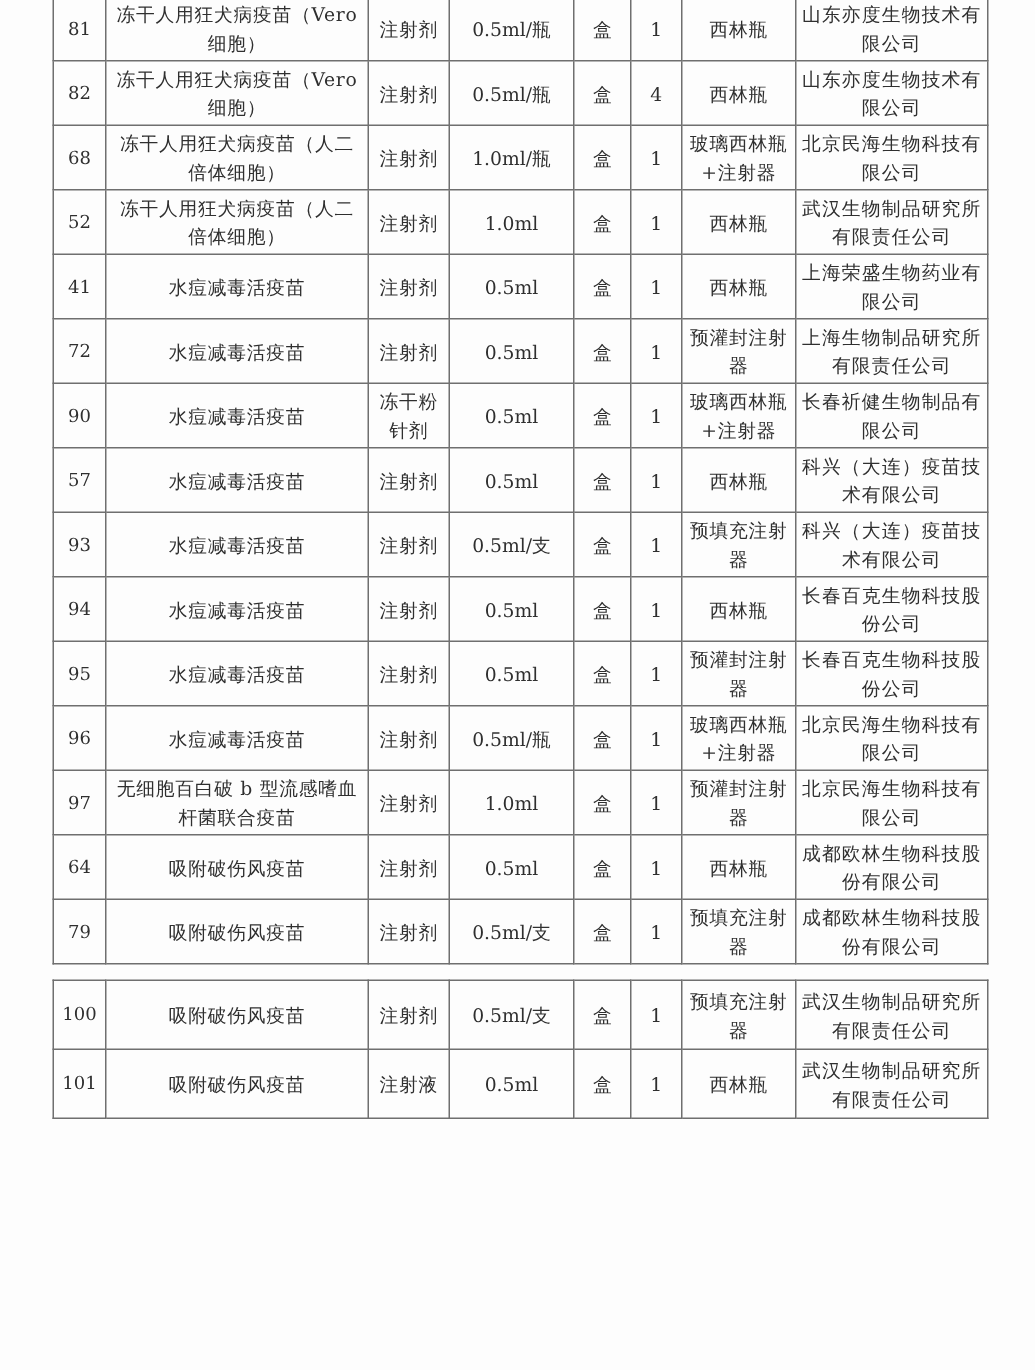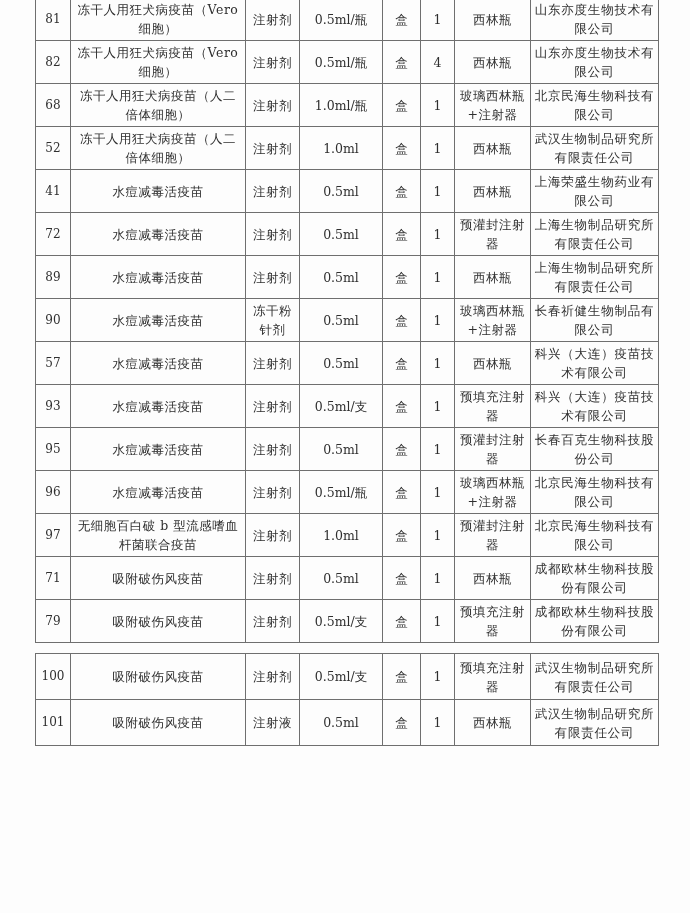--- a/index.html
+++ b/index.html
@@ -116,30 +116,20 @@
             <td class="col-num">72</td>
             <td class="col-name">水痘减毒活疫苗</td>
             <td class="col-form">注射剂</td>
             <td class="col-spec">0.5ml</td>
             <td class="col-unit">盒</td>
             <td class="col-qty">1</td>
             <td class="col-pack">预灌封注射器</td>
             <td class="col-mfr">上海生物制品研究所有限责任公司</td>
           </tr>
           <tr>
-            <td class="col-num">89</td>
-            <td class="col-name">水痘减毒活疫苗</td>
-            <td class="col-form">注射剂</td>
-            <td class="col-spec">0.5ml</td>
-            <td class="col-unit">盒</td>
-            <td class="col-qty">1</td>
-            <td class="col-pack">西林瓶</td>
-            <td class="col-mfr">上海生物制品研究所有限责任公司</td>
-          </tr>
-          <tr>
             <td class="col-num">90</td>
             <td class="col-name">水痘减毒活疫苗</td>
             <td class="col-form">冻干粉针剂</td>
             <td class="col-spec">0.5ml</td>
             <td class="col-unit">盒</td>
             <td class="col-qty">1</td>
             <td class="col-pack">玻璃西林瓶+注射器</td>
             <td class="col-mfr">长春祈健生物制品有限公司</td>
           </tr>
           <tr>
@@ -156,20 +146,30 @@
             <td class="col-num">93</td>
             <td class="col-name">水痘减毒活疫苗</td>
             <td class="col-form">注射剂</td>
             <td class="col-spec">0.5ml/支</td>
             <td class="col-unit">盒</td>
             <td class="col-qty">1</td>
             <td class="col-pack">预填充注射器</td>
             <td class="col-mfr">科兴（大连）疫苗技术有限公司</td>
           </tr>
           <tr>
+            <td class="col-num">94</td>
+            <td class="col-name">水痘减毒活疫苗</td>
+            <td class="col-form">注射剂</td>
+            <td class="col-spec">0.5ml</td>
+            <td class="col-unit">盒</td>
+            <td class="col-qty">1</td>
+            <td class="col-pack">西林瓶</td>
+            <td class="col-mfr">长春百克生物科技股份公司</td>
+          </tr>
+          <tr>
             <td class="col-num">95</td>
             <td class="col-name">水痘减毒活疫苗</td>
             <td class="col-form">注射剂</td>
             <td class="col-spec">0.5ml</td>
             <td class="col-unit">盒</td>
             <td class="col-qty">1</td>
             <td class="col-pack">预灌封注射器</td>
             <td class="col-mfr">长春百克生物科技股份公司</td>
           </tr>
           <tr>
@@ -186,21 +186,21 @@
             <td class="col-num">97</td>
             <td class="col-name">无细胞百白破 b 型流感嗜血杆菌联合疫苗</td>
             <td class="col-form">注射剂</td>
             <td class="col-spec">1.0ml</td>
             <td class="col-unit">盒</td>
             <td class="col-qty">1</td>
             <td class="col-pack">预灌封注射器</td>
             <td class="col-mfr">北京民海生物科技有限公司</td>
           </tr>
           <tr>
-            <td class="col-num">71</td>
+            <td class="col-num">64</td>
             <td class="col-name">吸附破伤风疫苗</td>
             <td class="col-form">注射剂</td>
             <td class="col-spec">0.5ml</td>
             <td class="col-unit">盒</td>
             <td class="col-qty">1</td>
             <td class="col-pack">西林瓶</td>
             <td class="col-mfr">成都欧林生物科技股份有限公司</td>
           </tr>
           <tr>
             <td class="col-num">79</td>

